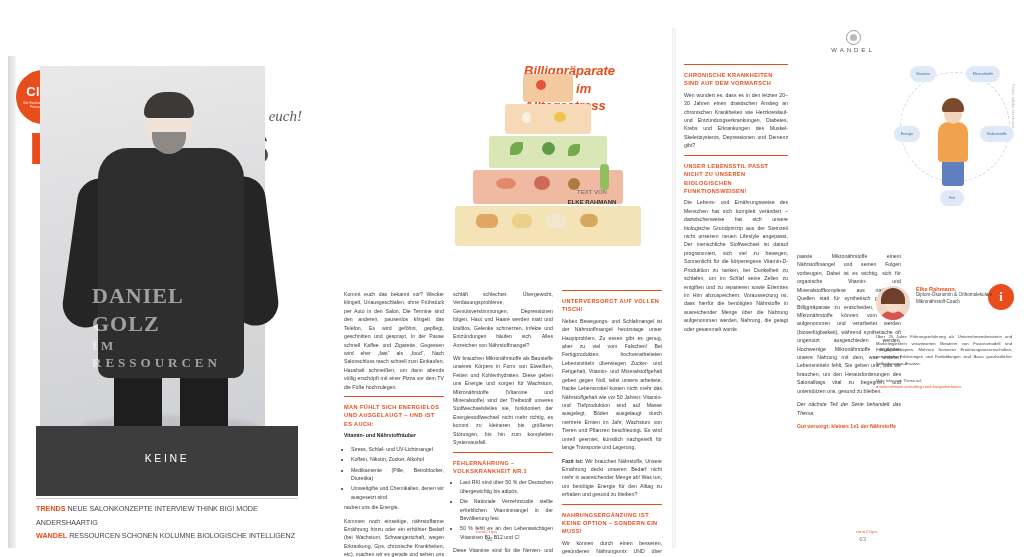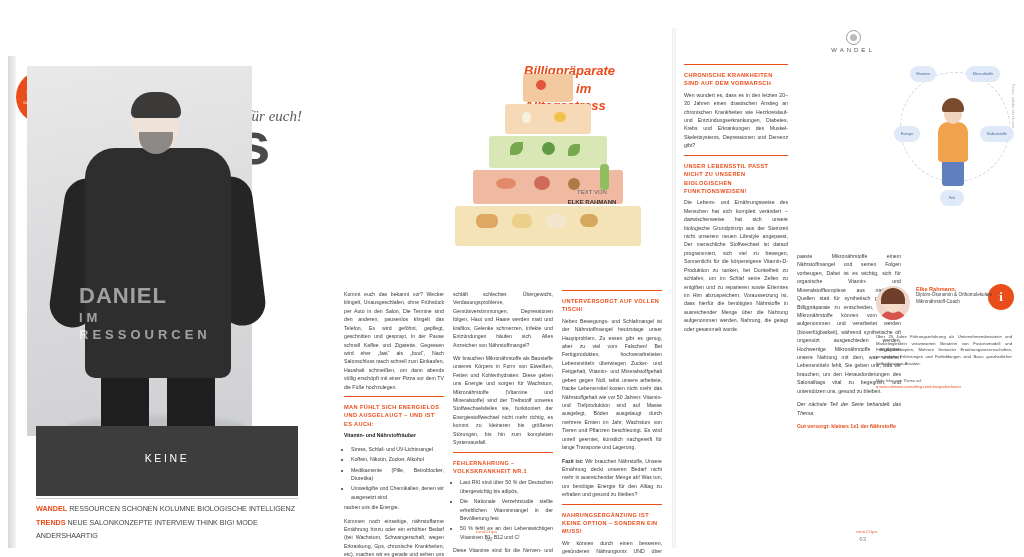--- a/index.html
+++ b/index.html
@@ -1,22 +1,22 @@
 <!DOCTYPE html>
 <html><head>
 <meta charset="utf-8">
 <style>
   html,body{margin:0;padding:0;background:#ffffff;}
   body{width:1024px;height:557px;overflow:hidden;font-family:"Liberation Sans",sans-serif;color:#222;}
   .page{position:relative;width:1024px;height:557px;background:#fff;}
 
   
   .cover{position:absolute;left:8px;top:28px;width:316px;height:520px;background:#ffffff;overflow:hidden;}
-  .cover-photo{position:absolute;left:19px;top:38px;width:225px;height:370px;
-      background:linear-gradient(170deg,#e9e9ea 0%,#dcdcde 45%,#cfd0d3 100%);}
+  .cover-photo{position:absolute;left:32px;top:38px;width:225px;height:370px;
+      background:linear-gradient(170deg,#e9e9ea 0%,#dcdcde 45%,#cfd0d3 100%);font-family:Liberation Serif, serif;}
   
   .fig-head{position:absolute;left:106px;top:34px;width:46px;height:52px;border-radius:50% 50% 46% 46%;background:#efe2d8;}
   .fig-hair{position:absolute;left:104px;top:26px;width:50px;height:26px;border-radius:24px 24px 6px 6px;background:#3c3a39;}
   .fig-beard{position:absolute;left:112px;top:66px;width:34px;height:22px;border-radius:0 0 18px 18px;background:#8c8986;}
   .fig-body{position:absolute;left:58px;top:82px;width:146px;height:230px;background:#2f2e2e;
       border-radius:30px 30px 10px 10px;}
   .fig-armL{position:absolute;left:30px;top:112px;width:46px;height:150px;background:#262525;border-radius:24px;transform:rotate(8deg);}
   .fig-armR{position:absolute;left:186px;top:110px;width:46px;height:150px;background:#262525;border-radius:24px;transform:rotate(-7deg);}
   .fig-legL{position:absolute;left:74px;top:298px;width:48px;height:74px;background:#1f1e1e;}
   .fig-legR{position:absolute;left:140px;top:298px;width:48px;height:74px;background:#1f1e1e;}
@@ -142,38 +142,39 @@
       <div class="fig-armR"></div>
       <div class="fig-legL"></div>
       <div class="fig-legR"></div>
       <div class="fig-body"></div>
       <div class="fig-head"></div>
       <div class="fig-beard"></div>
       <div class="fig-hair"></div>
 
       <div class="photo-words">
         <div>DANIEL</div>
+        <div>GOLZ</div>
         <div class="small">IM</div>
         <div class="small">RESSOURCEN</div>
       </div>
     </div>
 
     <div class="cover-band">
       <div class="arbeit">KEINE</div>
     </div>
 
     <div class="cover-rule"></div>
     <div class="cover-foot">
       <div>
+        <span class="orange">TRENDS</span>
+        <span>NEUE SALONKONZEPTE  INTERVIEW  THINK BIG!  MODE  ANDERSHAARTIG</span>
+      </div>
+      <div>
         <span class="orange">WANDEL</span>
         <span>RESSOURCEN SCHONEN  KOLUMNE  BIOLOGISCHE INTELLIGENZ</span>
-      </div>
-      <div>
-        <span class="orange">TRENDS</span>
-        <span>NEUE SALONKONZEPTE  INTERVIEW  THINK BIG!  MODE  ANDERSHAARTIG</span>
       </div>
     </div>
   </div>
 
   <div class="spread">
     <div class="gutter"></div>
 
     <div class="col-left">
 
       <div class="subhead" style="white-space:pre-line">Billigpräparate

